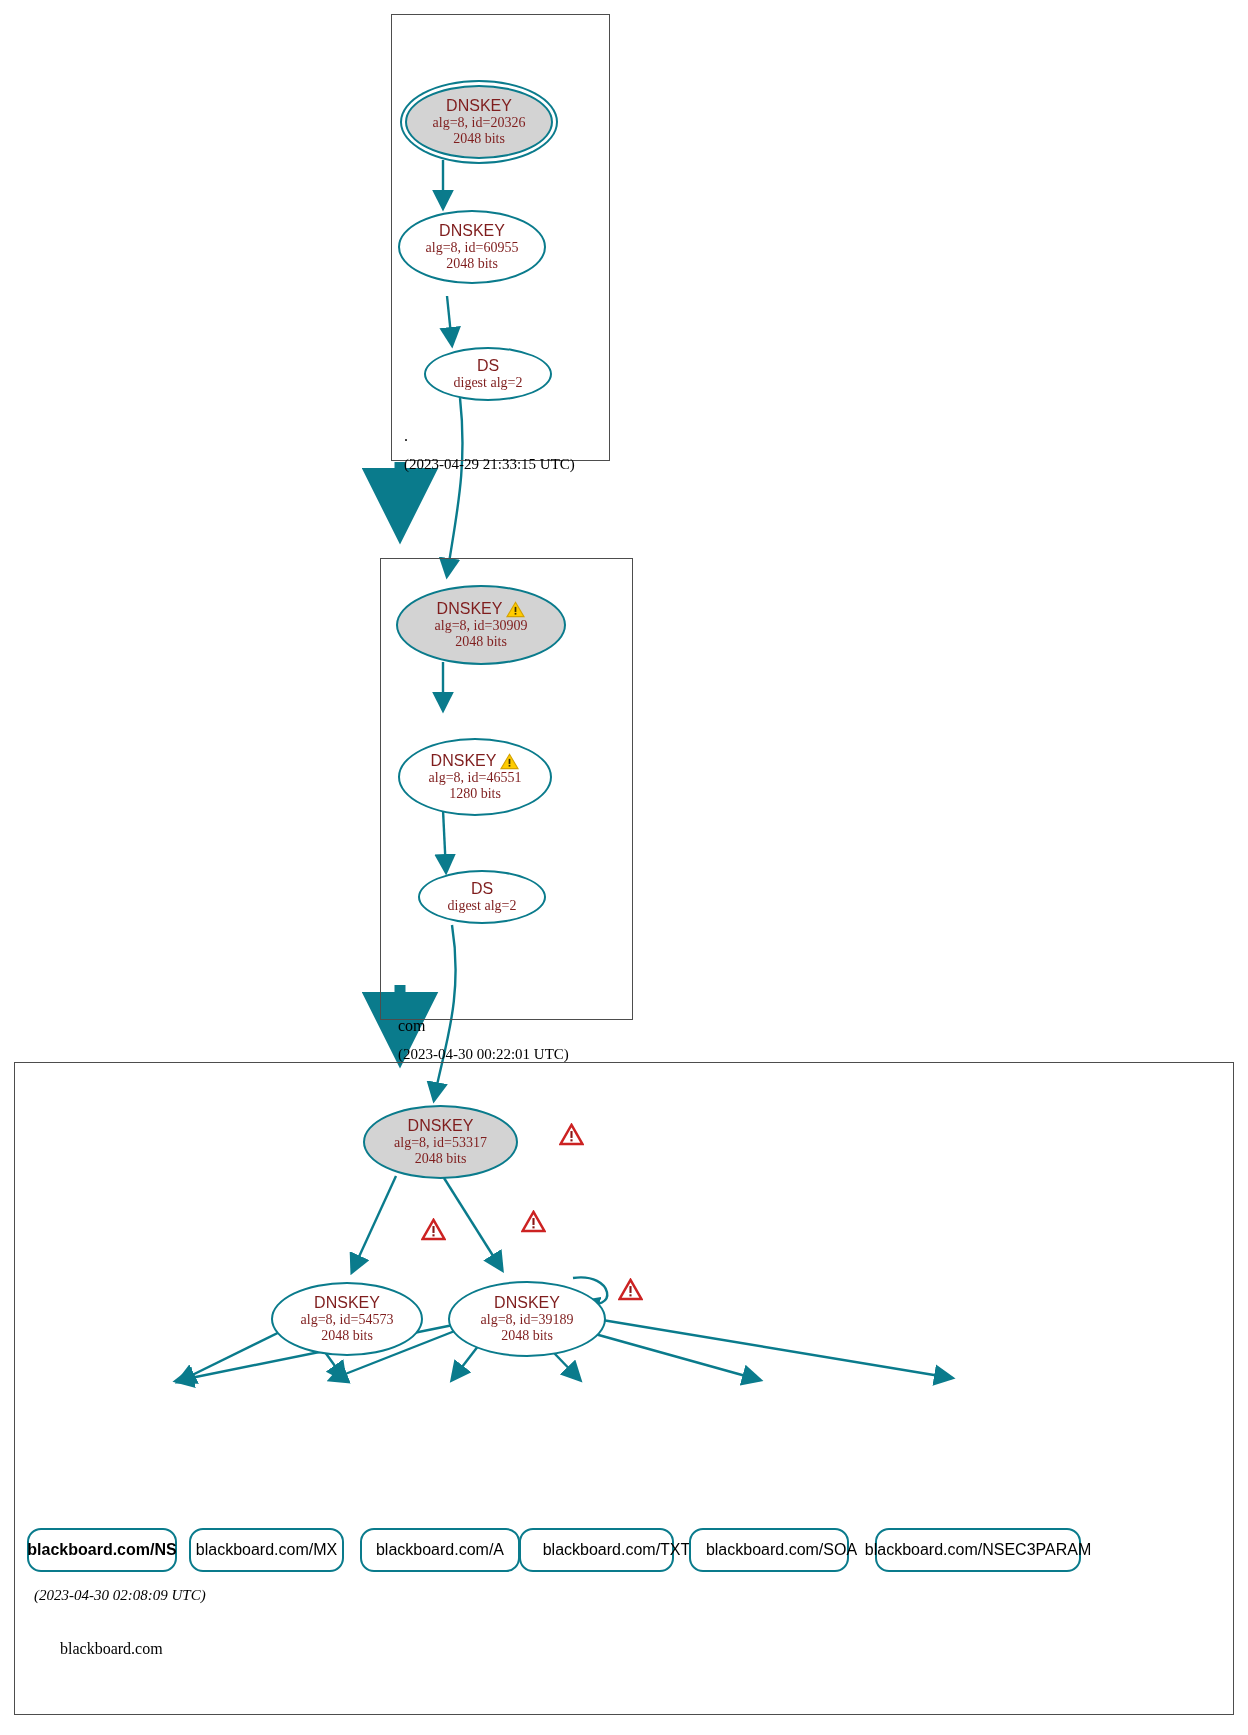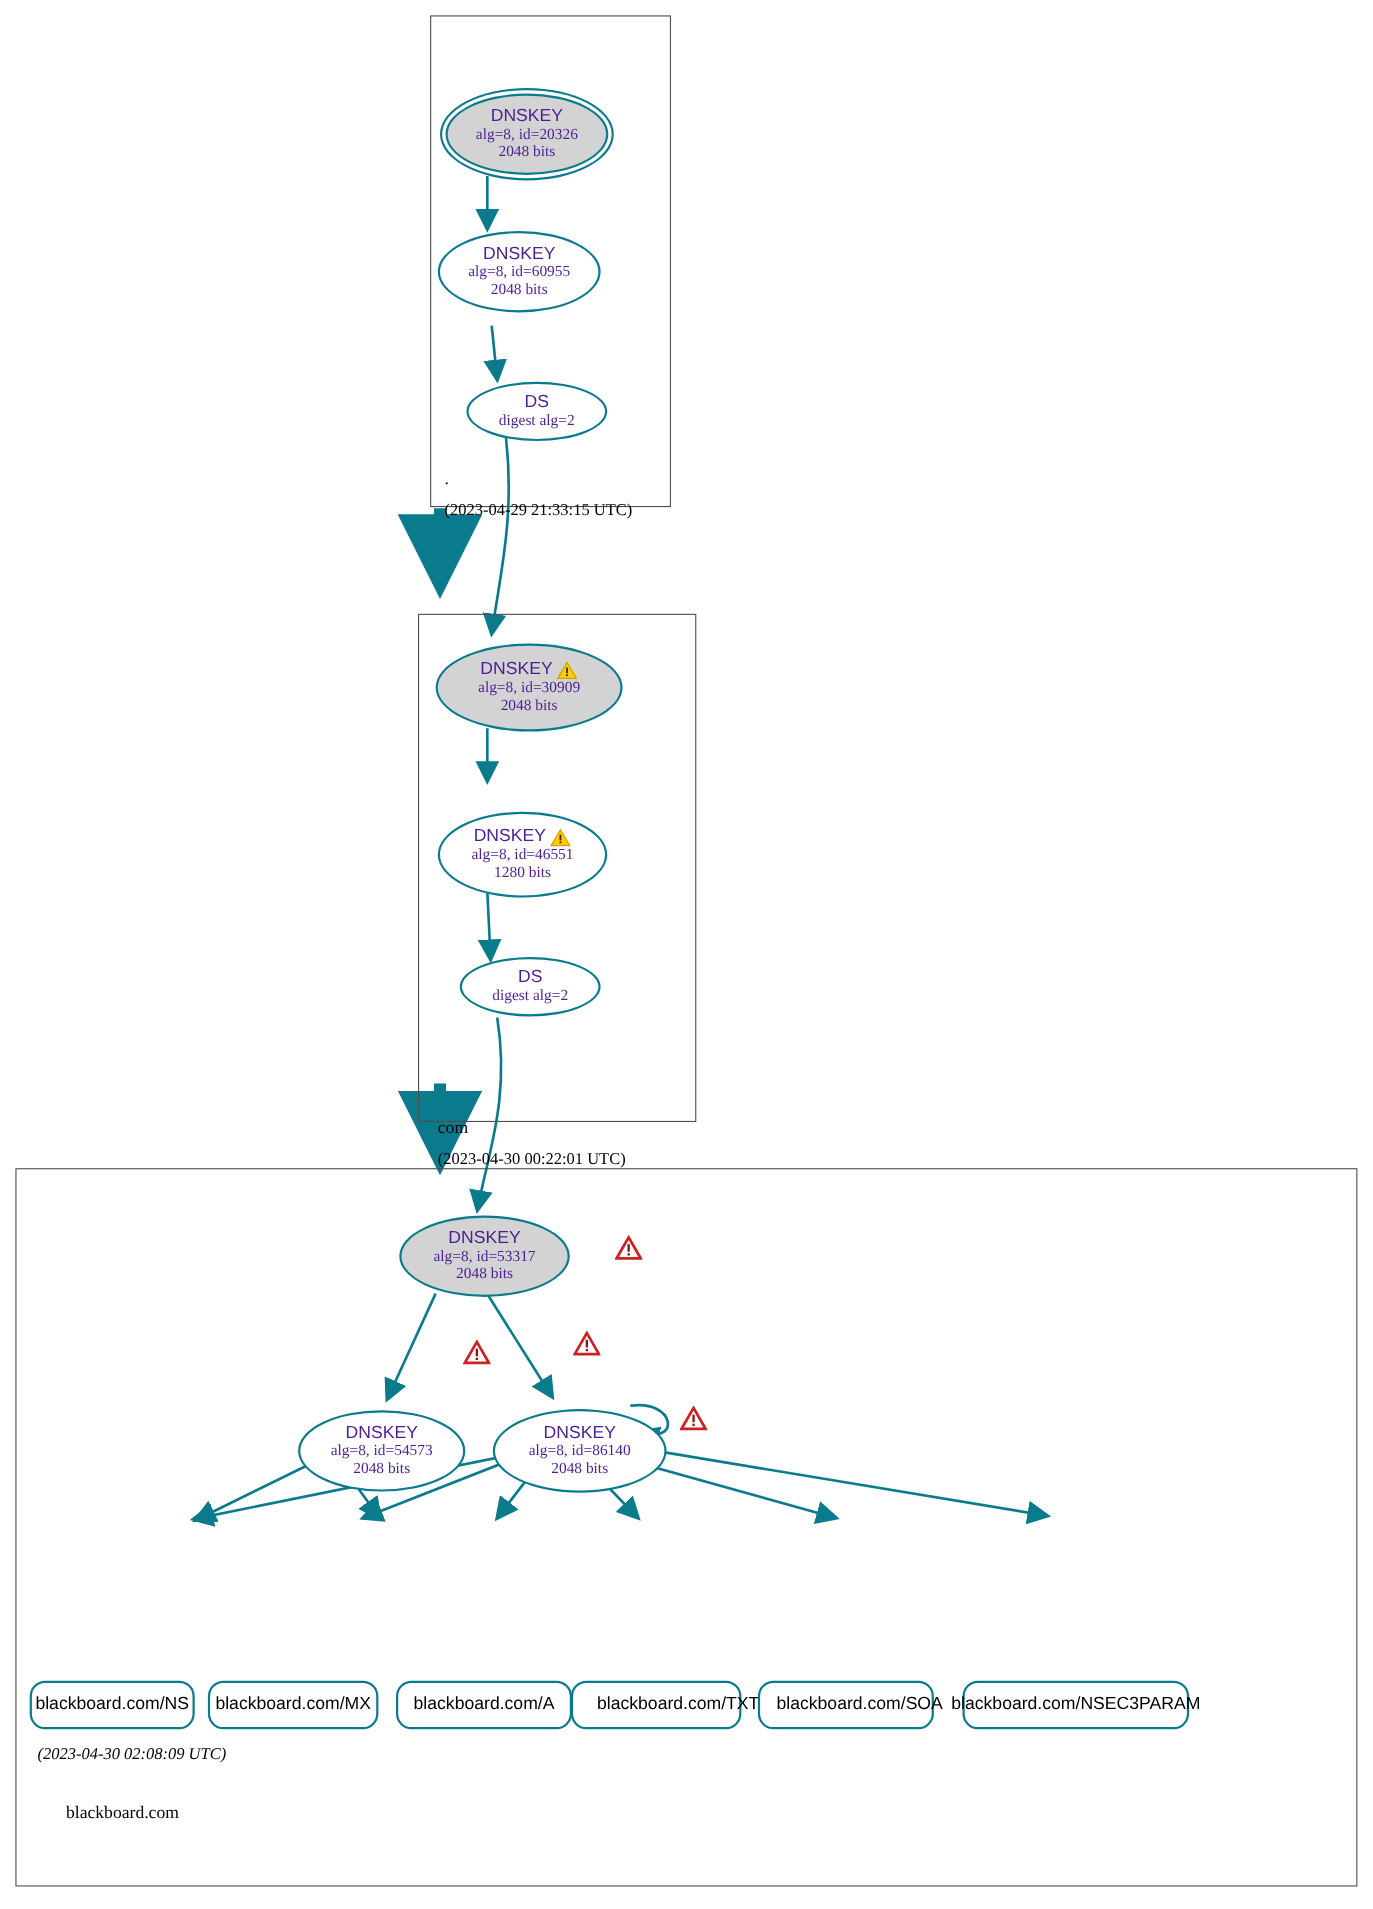--- a/index.html
+++ b/index.html
@@ -44,21 +44,21 @@
   .node {
     position: absolute;
     display: flex;
     flex-direction: column;
     align-items: center;
     justify-content: center;
     border: 2px solid #0a7b8c;
     border-radius: 50%;
     text-align: center;
     line-height: 1.12;
-    color: #4c1d95;
+    color: #7f1d1d;
   }
   .node.secure { background: #d3d3d3; }
   .node.plain  { background: #ffffff; }
   .node.ksk {
     box-shadow: 0 0 0 3px #ffffff, 0 0 0 5px #0a7b8c;
   }
   .node-title {
     font-family: "Liberation Sans", sans-serif;
     font-size: 16px;
     display: flex;
@@ -245,31 +245,31 @@
       <span>DNSKEY</span>
     </div>
     <div class="node-sub">alg=8, id=54573</div>
     <div class="node-sub">2048 bits</div>
   </div>
 
   <div class="node plain" style="left:448px; top:1272px; width:158px; height:76px; transform:translateY(9px);">
     <div class="node-title">
       <span>DNSKEY</span>
     </div>
-    <div class="node-sub">alg=8, id=86140</div>
+    <div class="node-sub">alg=8, id=39189</div>
     <div class="node-sub">2048 bits</div>
   </div>
 
   <svg class="err-icon" style="left:618px; top:1278px;" width="25" height="23" viewBox="0 0 26 24">
     <path d="M13,2 L24.5,22 L1.5,22 Z" fill="#ffffff" stroke="#cc2222" stroke-width="2.6"></path>
     <rect x="11.9" y="8.4" width="2.2" height="7.2" fill="#8a1414"></rect>
     <rect x="11.9" y="17" width="2.2" height="2.2" fill="#8a1414"></rect>
   </svg>
 
-  <div class="rrset" style="left:27px; top:1528px; width:150px; height:44px;">
+  <div class="rrset" style="left:27px; top:1528px; width:150px; height:44px;font-weight:bold;">
     <span>blackboard.com/NS</span>
   </div>
   <div class="rrset" style="left:189px; top:1528px; width:155px; height:44px;">
     <span>blackboard.com/MX</span>
   </div>
   <div class="rrset" style="left:360px; top:1528px; width:160px; height:44px;">
     <span>blackboard.com/A</span>
   </div>
   <div class="rrset" style="left:519px; top:1528px; width:155px; height:44px;padding-left:48px;">
     <span>blackboard.com/TXT</span>

